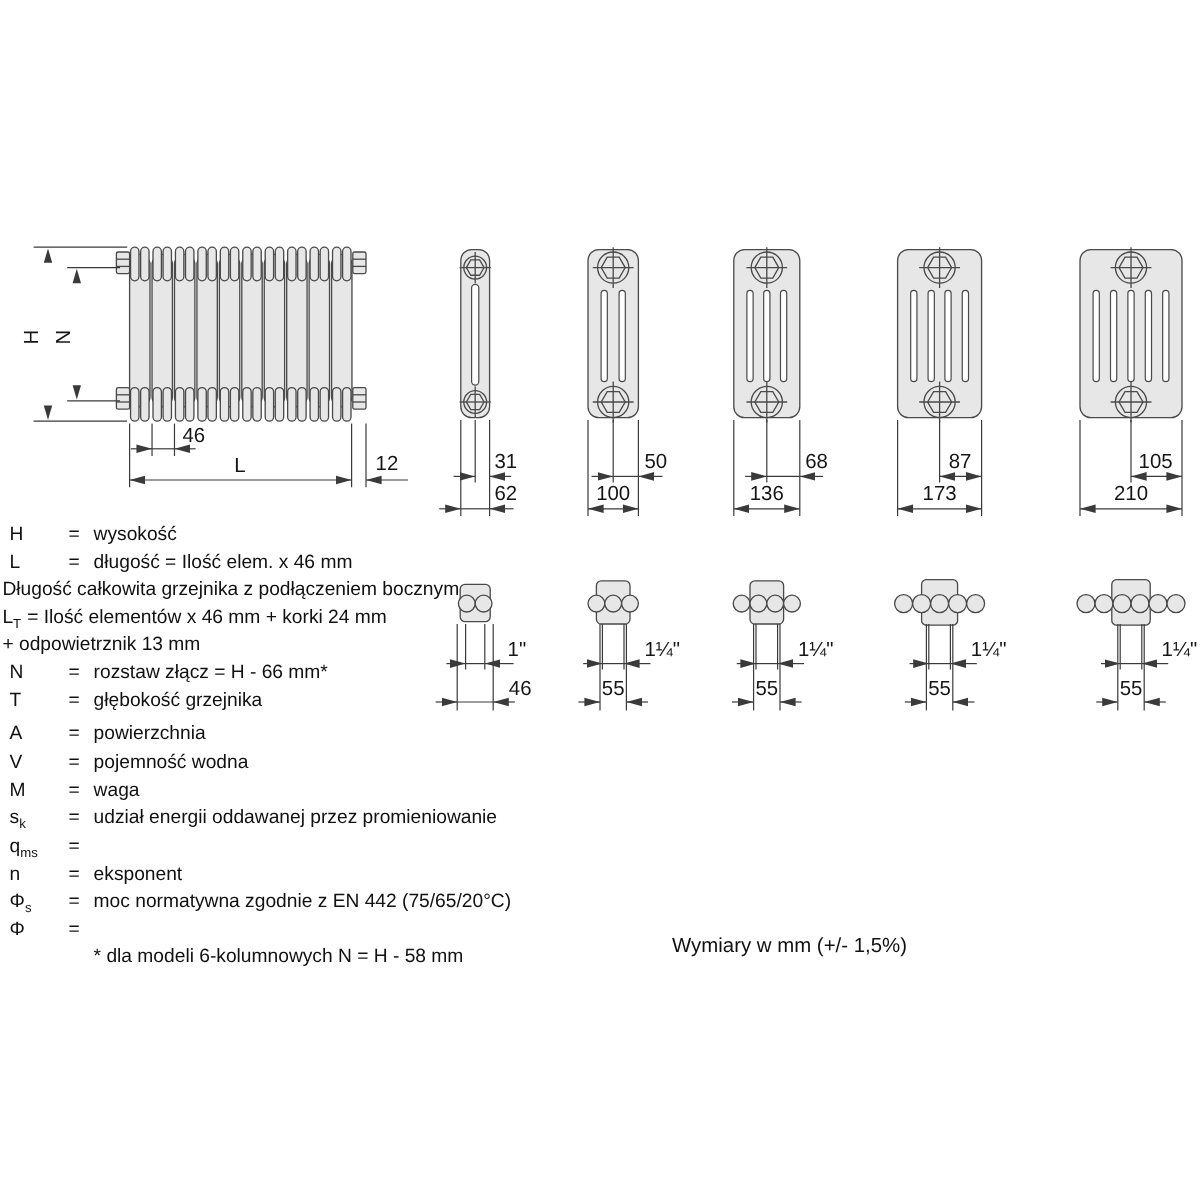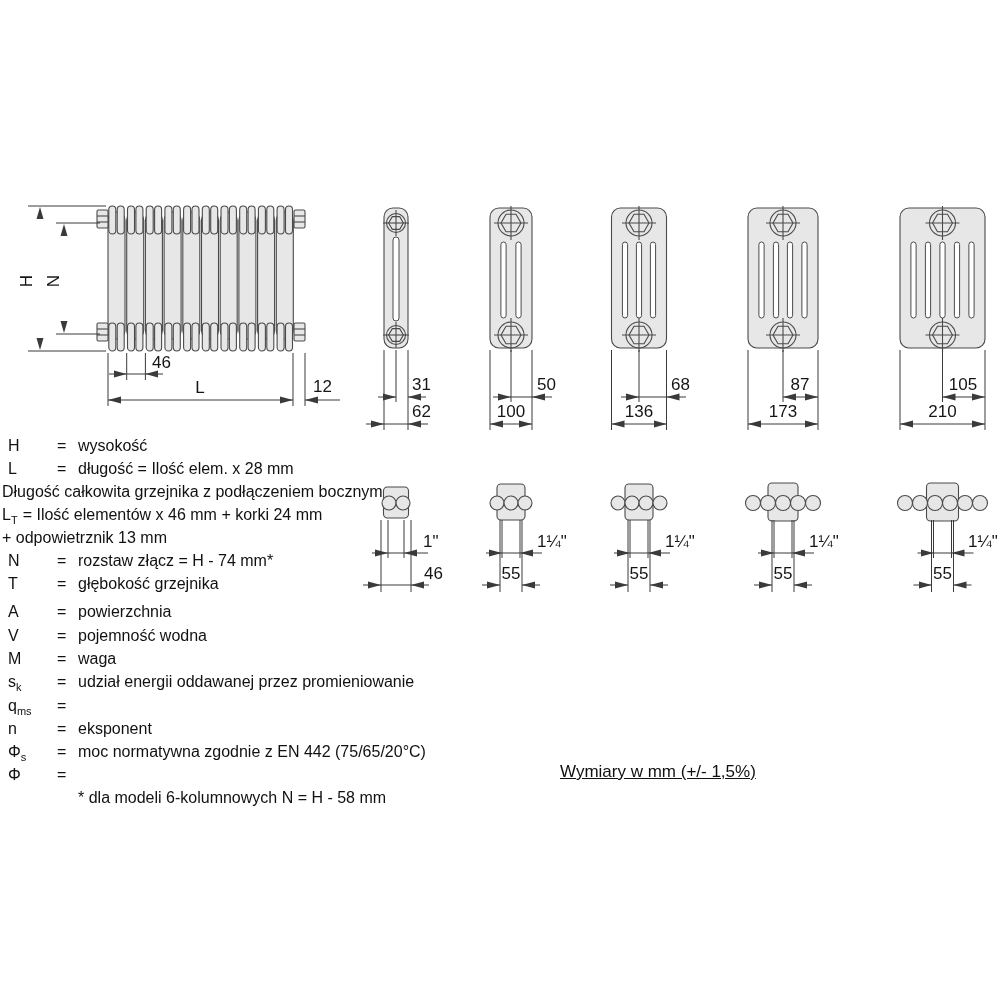--- a/index.html
+++ b/index.html
@@ -9,21 +9,21 @@
   .shape{fill:#e7e7e7;stroke:#4a4a4a;stroke-width:1.1;}
   .ln{fill:none;stroke:#4a4a4a;stroke-width:1.1;}
   .slot{fill:#ffffff;stroke:#4a4a4a;stroke-width:1;}
   .dl{stroke:#3a3a3a;stroke-width:1;fill:none;}
   .tri{fill:#3a3a3a;stroke:none;}
   .dt{font:17px "Liberation Sans",sans-serif;fill:#151515;}
   .lrow{position:absolute;font:16px "Liberation Sans",sans-serif;color:#111;white-space:nowrap;}
   .def{display:grid;grid-template-columns:49px 21px auto;left:8px;}
   .lrow sub{font-size:11px;line-height:1;}
   .d2{margin-left:5px;}
-  #footer-note{position:absolute;left:560px;top:762px;font:17px "Liberation Sans",sans-serif;color:#111;text-decoration:underline;}
+  #footer-note{position:absolute;left:560px;top:778px;font:17px "Liberation Sans",sans-serif;color:#111;}
 </style>
 </head>
 <body>
 
 <div id="canvas">
 
 <svg width="1000" height="1000" viewBox="0 0 1000 1000">
   <defs>
     <marker id="arr" orient="auto-start-reverse" markerUnits="userSpaceOnUse" markerWidth="14" markerHeight="9" refX="13" refY="4.5">
       <path d="M13,4.5 L0,0.9 L0,8.1 Z" fill="#3a3a3a"></path>
@@ -292,35 +292,35 @@
 
   <div>
     <div class="lrow def" style="top:437px">
       <span><span>H</span></span>
       <span>=</span>
       <span>wysokość</span>
     </div>
     <div class="lrow def" style="top:460px">
       <span><span>L</span></span>
       <span>=</span>
-      <span>długość = Ilość elem. x 28 mm</span>
+      <span>długość = Ilość elem. x 46 mm</span>
     </div>
     <div class="lrow" style="top:483px;left:2px">
       <span>Długość całkowita grzejnika z podłączeniem bocznym</span>
     </div>
     <div class="lrow" style="top:506px;left:2px">
       <span><span>L</span><sub>T</sub></span><span class="d2">= Ilość elementów x 46 mm + korki 24 mm</span>
     </div>
     <div class="lrow" style="top:529px;left:2px">
       <span>+ odpowietrznik 13 mm</span>
     </div>
     <div class="lrow def" style="top:552px">
       <span><span>N</span></span>
       <span>=</span>
-      <span>rozstaw złącz = H - 74 mm*</span>
+      <span>rozstaw złącz = H - 66 mm*</span>
     </div>
     <div class="lrow def" style="top:575px">
       <span><span>T</span></span>
       <span>=</span>
       <span>głębokość grzejnika</span>
     </div>
     <div class="lrow def" style="top:603px">
       <span><span>A</span></span>
       <span>=</span>
       <span>powierzchnia</span>

